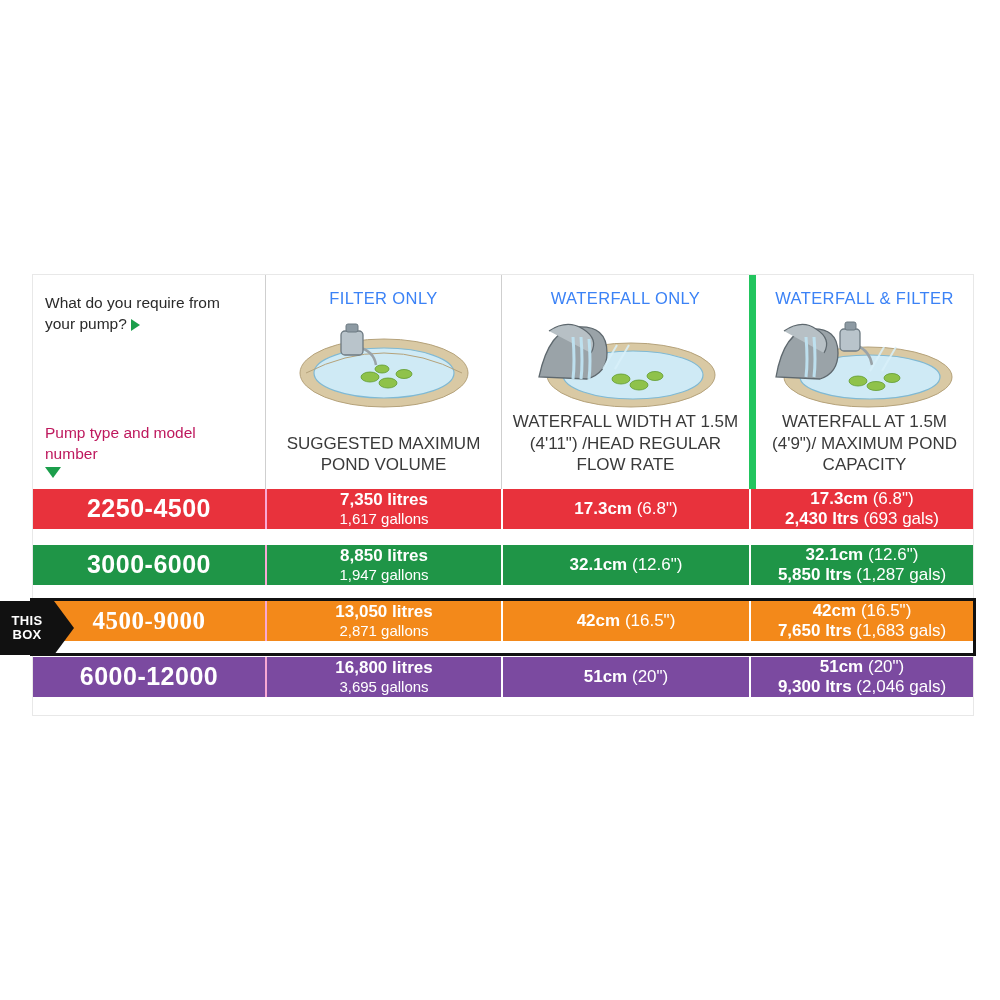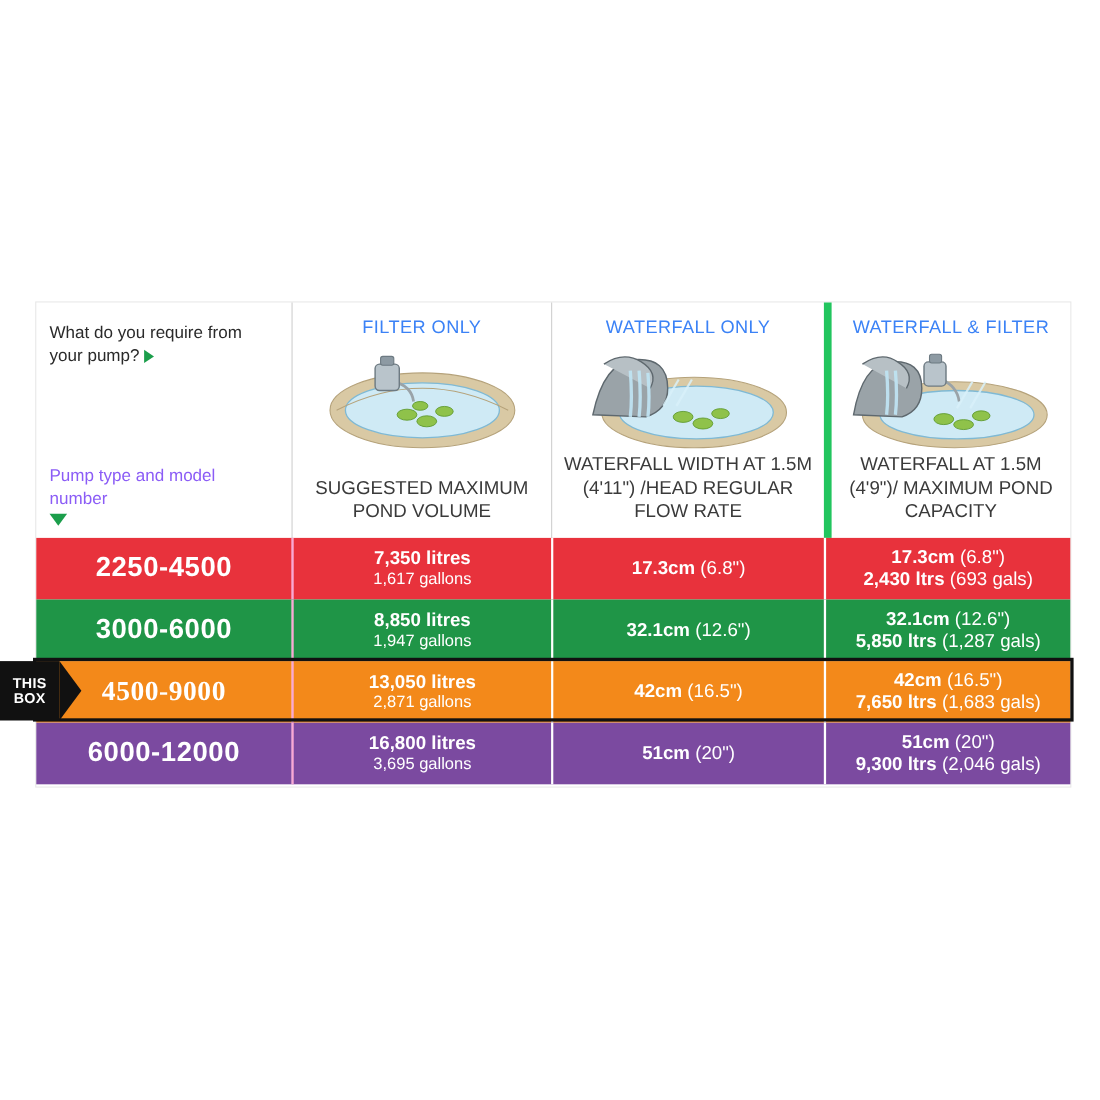--- a/index.html
+++ b/index.html
@@ -62,21 +62,21 @@
     border-bottom: 6px solid transparent;
     vertical-align: middle;
     margin-left: 4px;
   }
   .pump-text {
     position: absolute;
     left: 12px;
     top: 148px;
     width: 190px;
     font-size: 15.5px;
-    color: #8b5cf6;
+    color: #be185d;
     line-height: 1.35;
   }
   .tri-down {
     position: absolute;
     left: 12px;
     top: 192px;
     width: 0; height: 0;
     border-top: 11px solid #1b9e4b;
     border-left: 8px solid transparent;
     border-right: 8px solid transparent;
@@ -111,21 +111,21 @@
   
   .row {
     position: absolute;
     left: 0;
     width: 940px;
     height: 52px;
   }
   .row .cell {
     position: absolute;
     top: 0;
-    height: 56px;
+    height: 40px;
     box-sizing: border-box;
     display: flex;
     flex-direction: column;
     align-items: center;
     justify-content: center;
     color: #ffffff;
     text-align: center;
     line-height: 1.18;
   }
   .cell.c0 { left: 0px;   width: 232px; }

